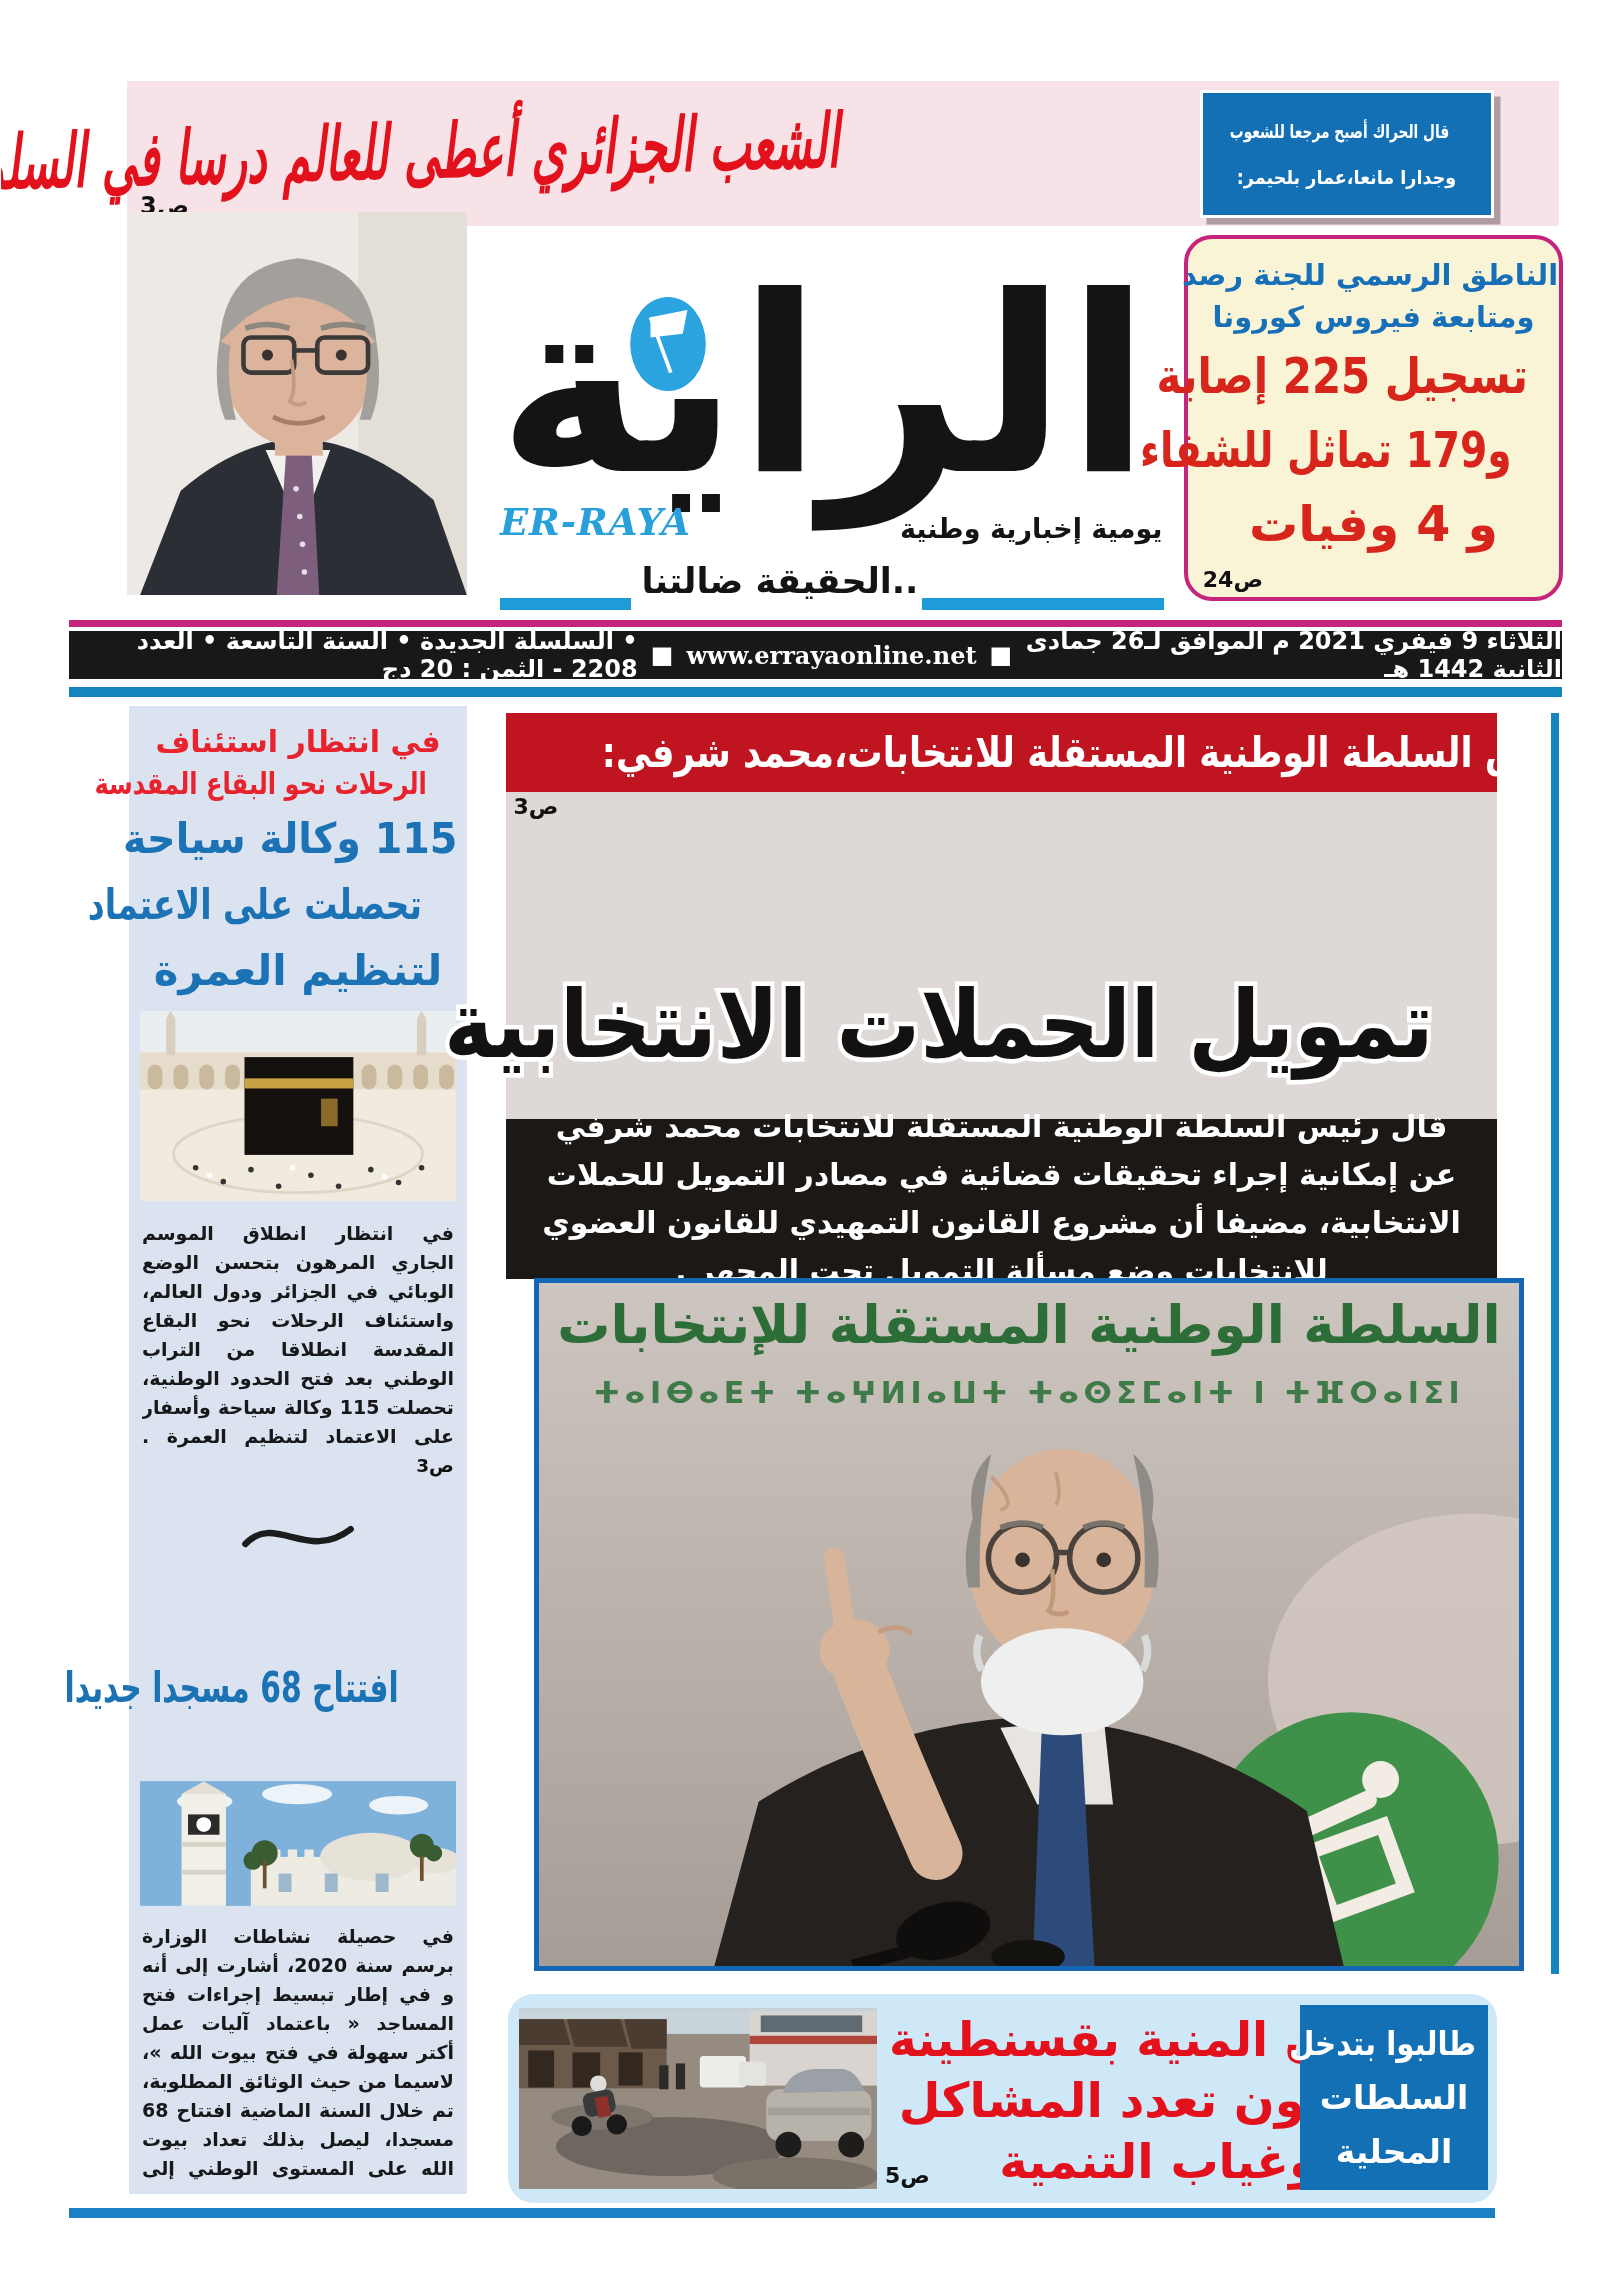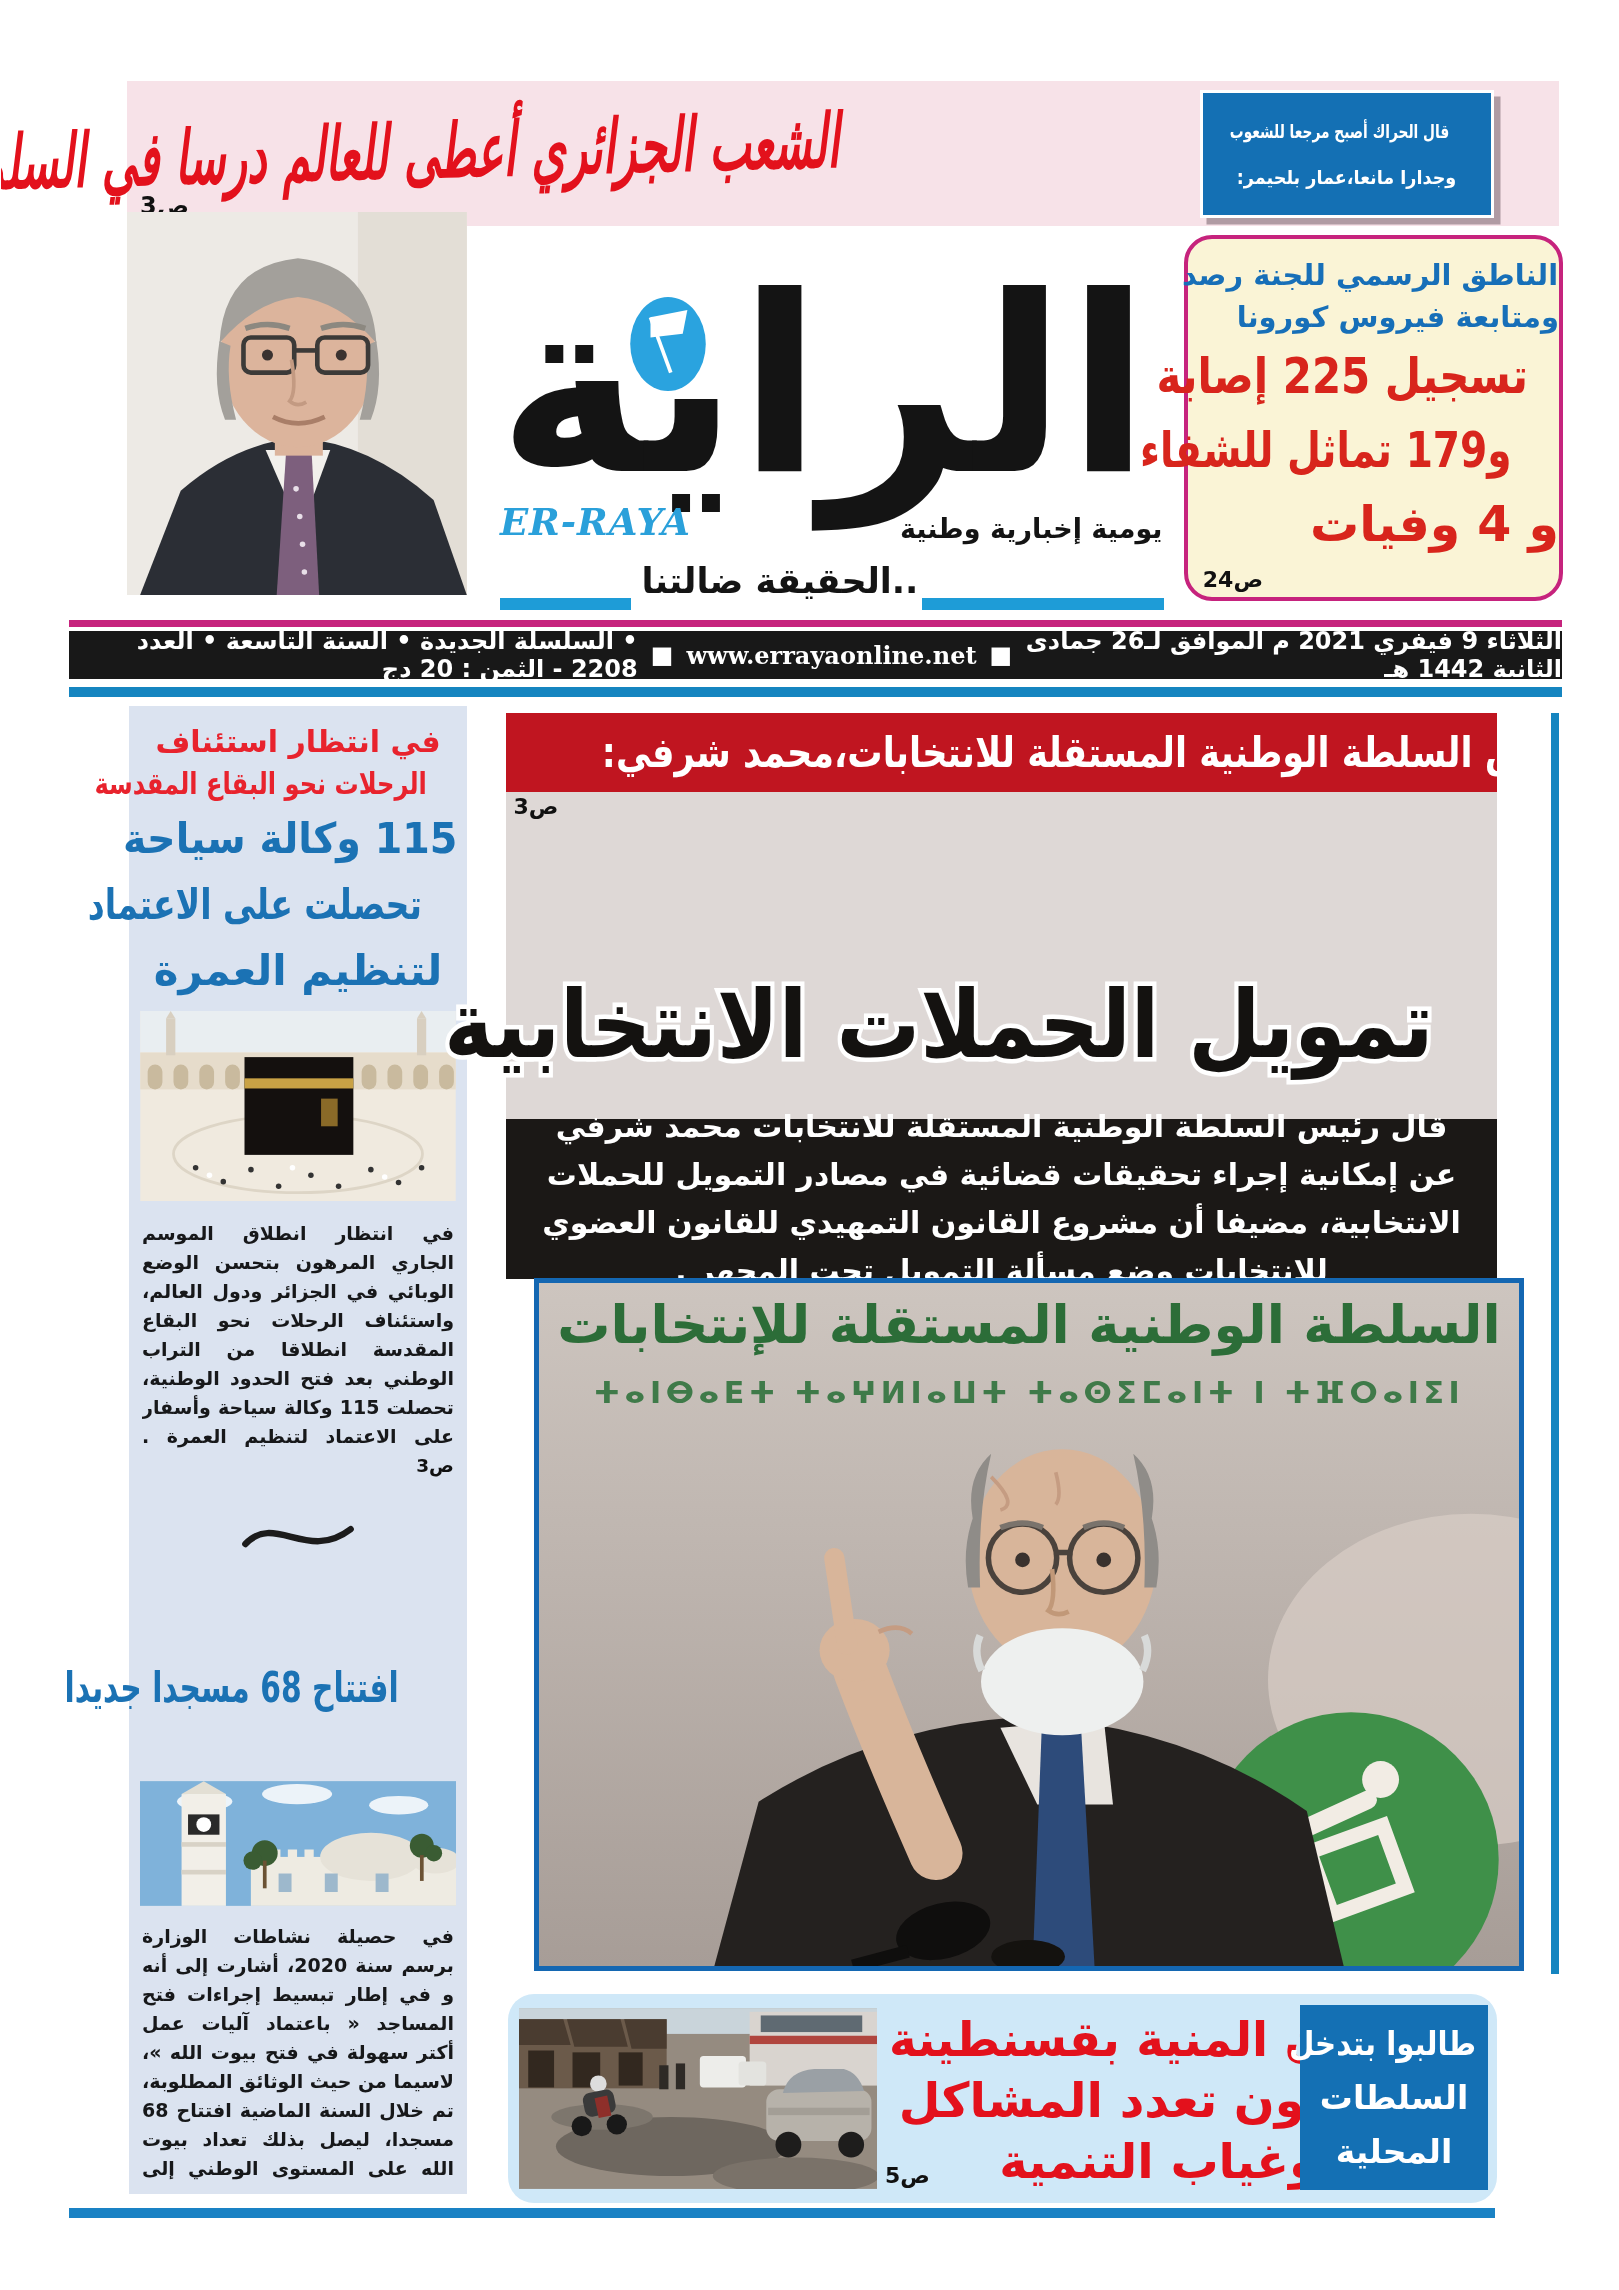--- a/index.html
+++ b/index.html
@@ -30,21 +30,21 @@
   .masthead-latin{left:20px;top:269px;font-family:"DejaVu Serif",serif;font-style:italic;
     font-weight:bold;font-size:37px;color:#2aa0da;letter-spacing:0.9px;z-index:3;}
   .masthead-sub{right:5.5px;top:282px;font-size:27px;font-weight:bold;color:#141414;z-index:3;}
   .masthead-slogan{left:157px;top:330px;width:286px;font-size:35px;font-weight:bold;color:#141414;
     text-align:center;z-index:3;}
   .bar{height:12px;background:#1e9cd7;top:367px;z-index:2;}
   .bar-l{left:20px;width:131px;}
   .bar-r{right:3.7px;width:242px;}
 
   .covid-box{left:1184px;top:235px;width:371px;height:358px;background:#faf4d6;
-    border:4.6px solid #c6237d;border-radius:28px;}
+    border:4.6px solid #c6237d;border-radius:28px;text-align:center;}
   .covid-kicker{margin-top:14.8px;color:#176fb8;font-weight:bold;font-size:29px;line-height:42px;}
   .covid-stat{margin-top:2px;color:#d8251c;font-weight:bold;font-size:49px;line-height:74px;}
   .covid-ref{position:absolute;left:14.8px;bottom:5.5px;font-size:22px;font-weight:bold;color:#111;}
 
   
   .rule-magenta{left:69px;top:620px;width:1493px;height:7.4px;background:#c6237d;}
   .date-bar{left:69px;top:631px;width:1493px;height:48px;background:#181818;color:#fff;
     display:flex;align-items:center;justify-content:center;gap:13px;
     font-size:24px;font-weight:bold;}
   .date-url{font-family:"DejaVu Serif",serif;}

